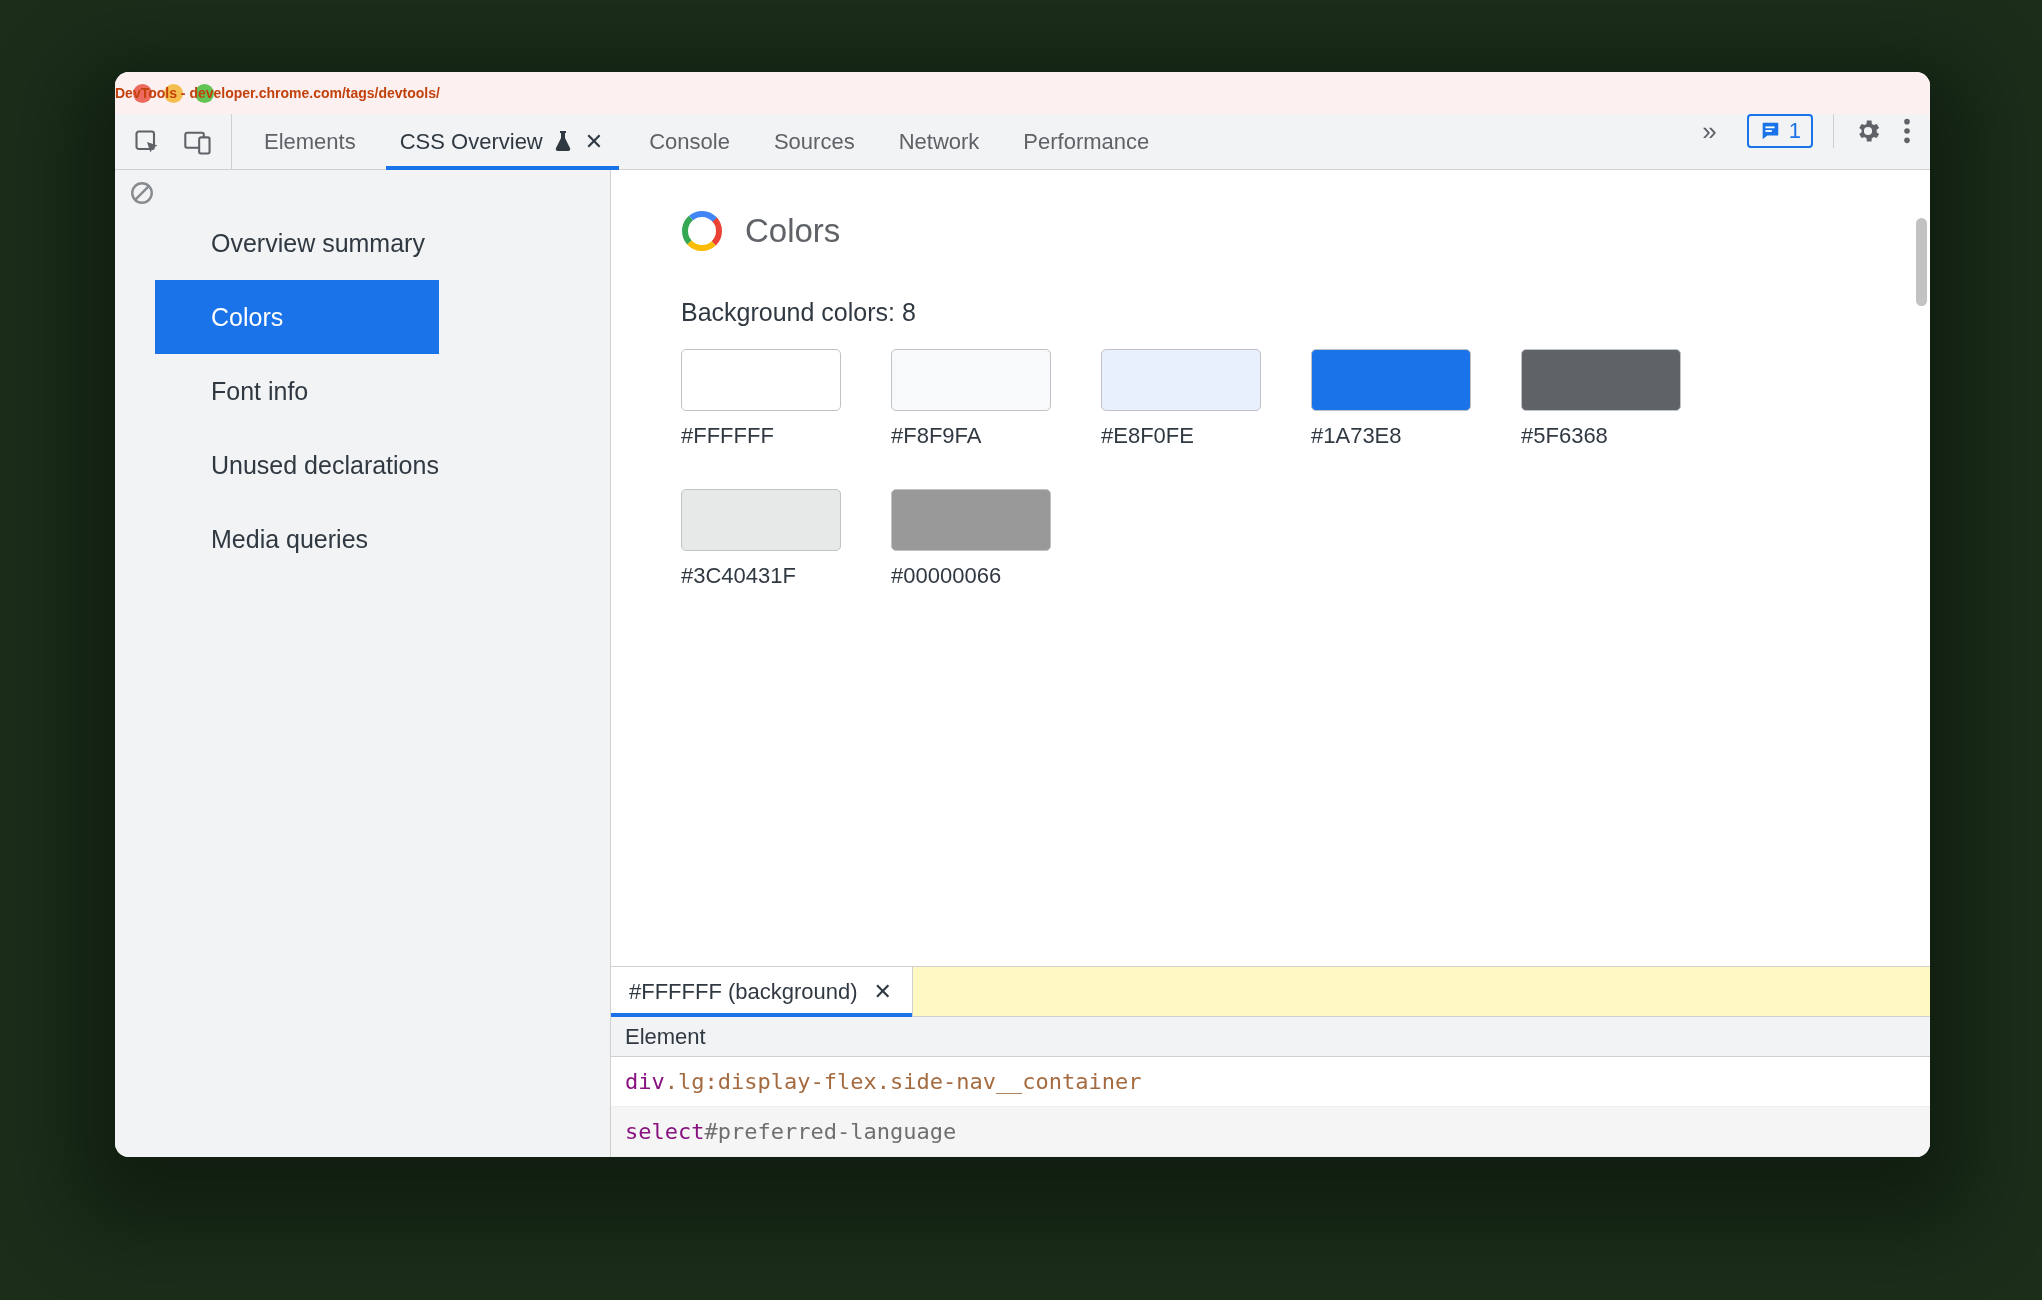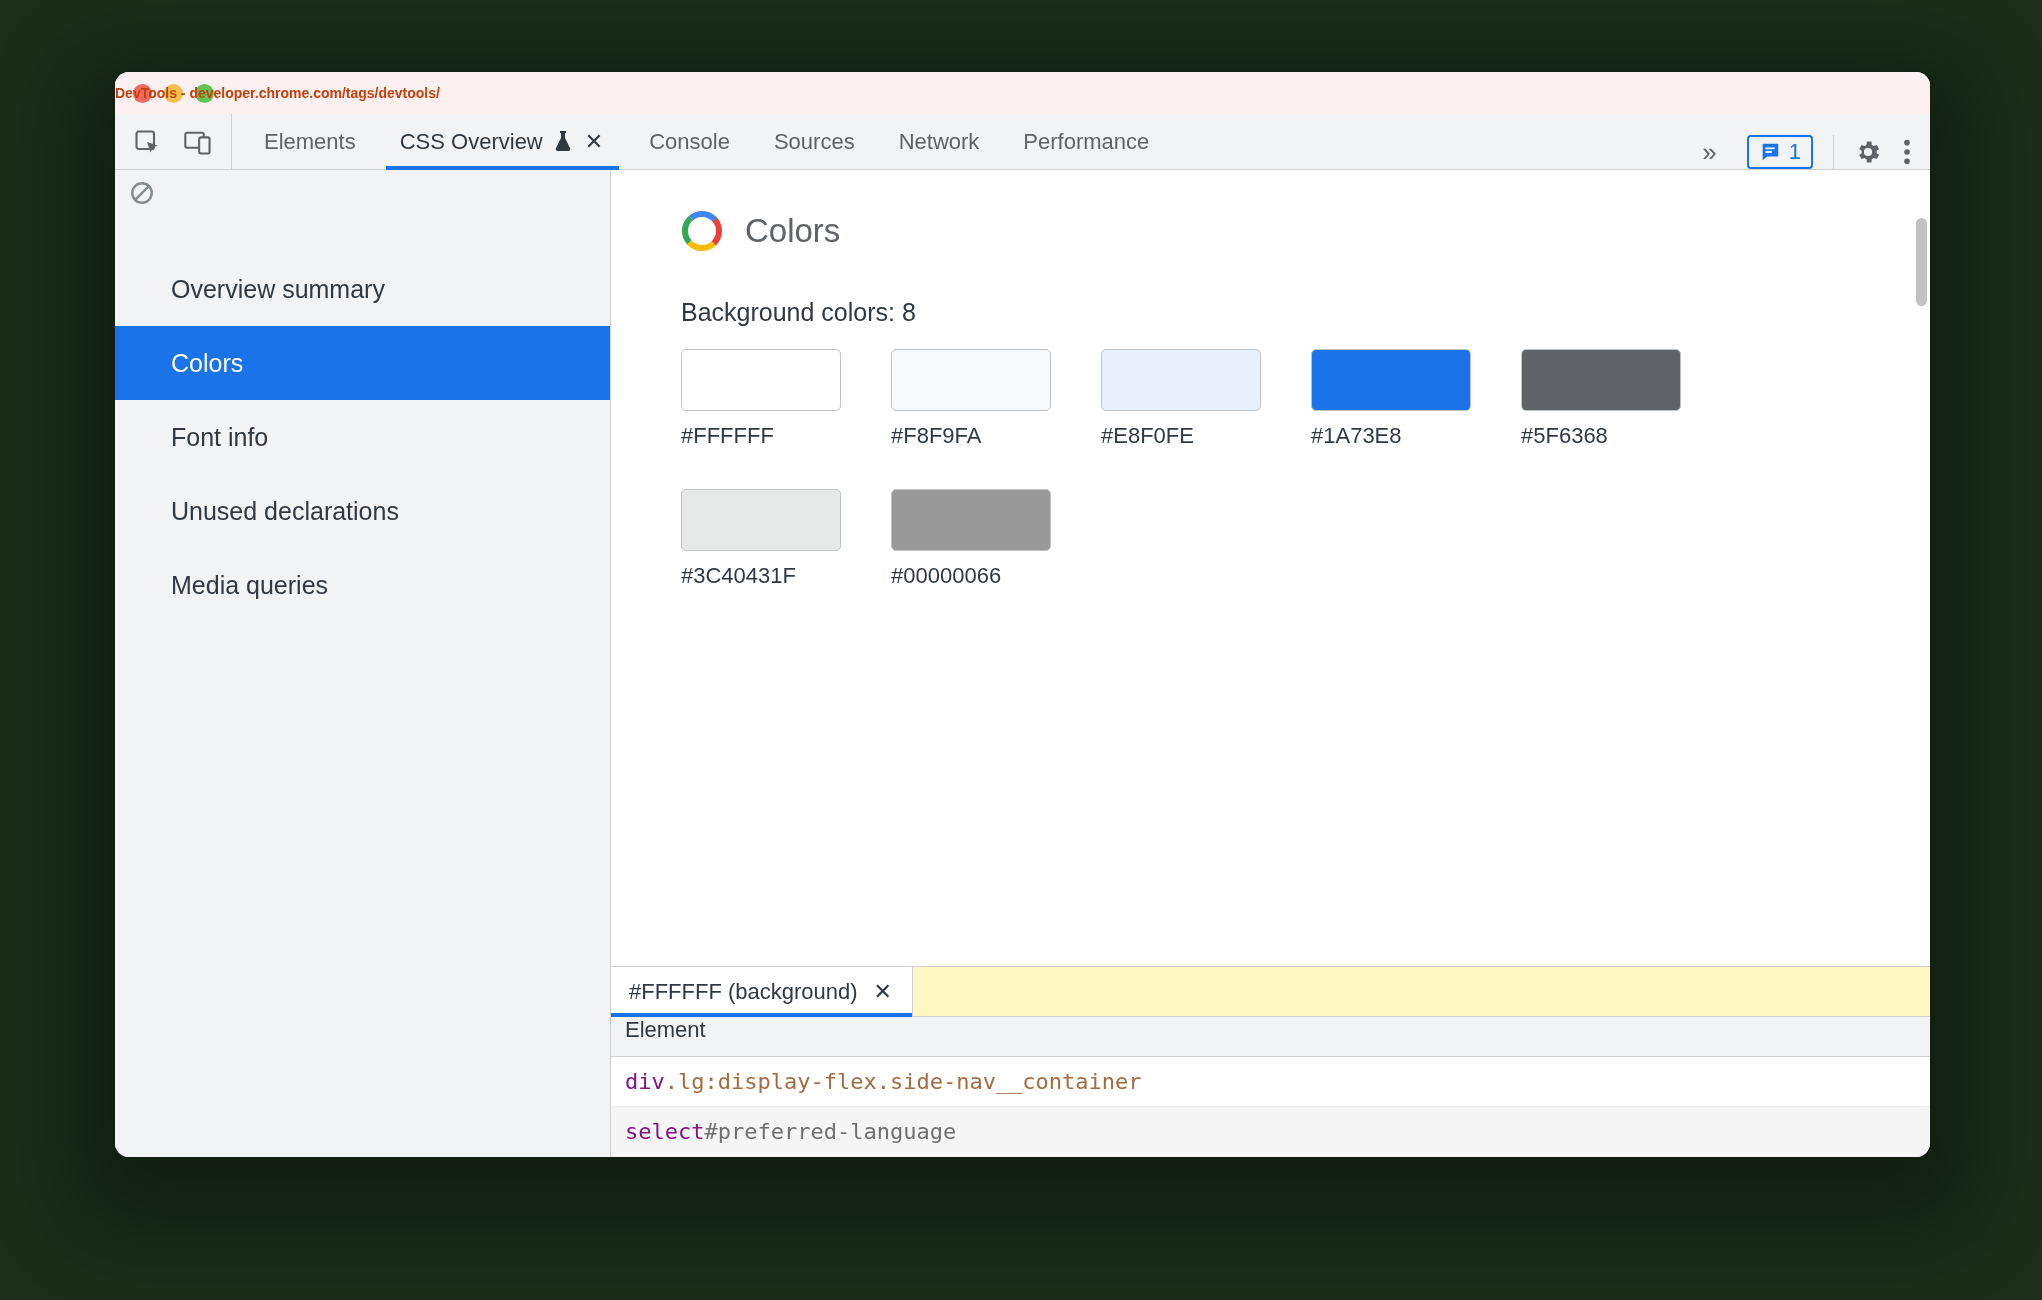--- a/index.html
+++ b/index.html
@@ -52,21 +52,21 @@
     font-weight: 600;
     color: #c2410c;
     pointer-events: none;
   }
   
   .tabbar {
     height: 56px;
     background: #f1f3f4;
     border-bottom: 1px solid #d0d0d0;
     display: flex;
-    align-items: flex-end;
+    align-items: flex-start;
     flex: none;
   }
   .tabbar-left {
     display: flex;
     align-items: center;
     gap: 22px;
     padding: 0 18px;
     height: 100%;
     border-right: 1px solid #d0d0d0;
   }
@@ -138,21 +138,21 @@
   .body-split {
     flex: 1;
     display: flex;
     min-height: 0;
   }
   .sidebar {
     width: 496px;
     background: #f1f3f4;
     border-right: 1px solid #d0d0d0;
     display: flex;
-    flex-direction: column;
+    flex-direction: row;
     flex: none;
   }
   .sidebar-toolbar {
     height: 46px;
     display: flex;
     align-items: center;
     padding-left: 14px;
   }
   .sidebar-list {
     padding-top: 36px;
@@ -252,21 +252,21 @@
     position: absolute;
     left: 0; right: 0; bottom: -1px;
     height: 4px;
     background: #1a73e8;
   }
   .table-head {
     height: 40px;
     background: #f1f3f4;
     border-bottom: 1px solid #d0d0d0;
     display: flex;
-    align-items: flex-start;
+    align-items: center;
     padding-left: 14px;
     font-size: 22px;
     color: #303942;
   }
   .table-row {
     height: 50px;
     display: flex;
     align-items: center;
     padding-left: 14px;
     font-family: Menlo, Consolas, monospace;

